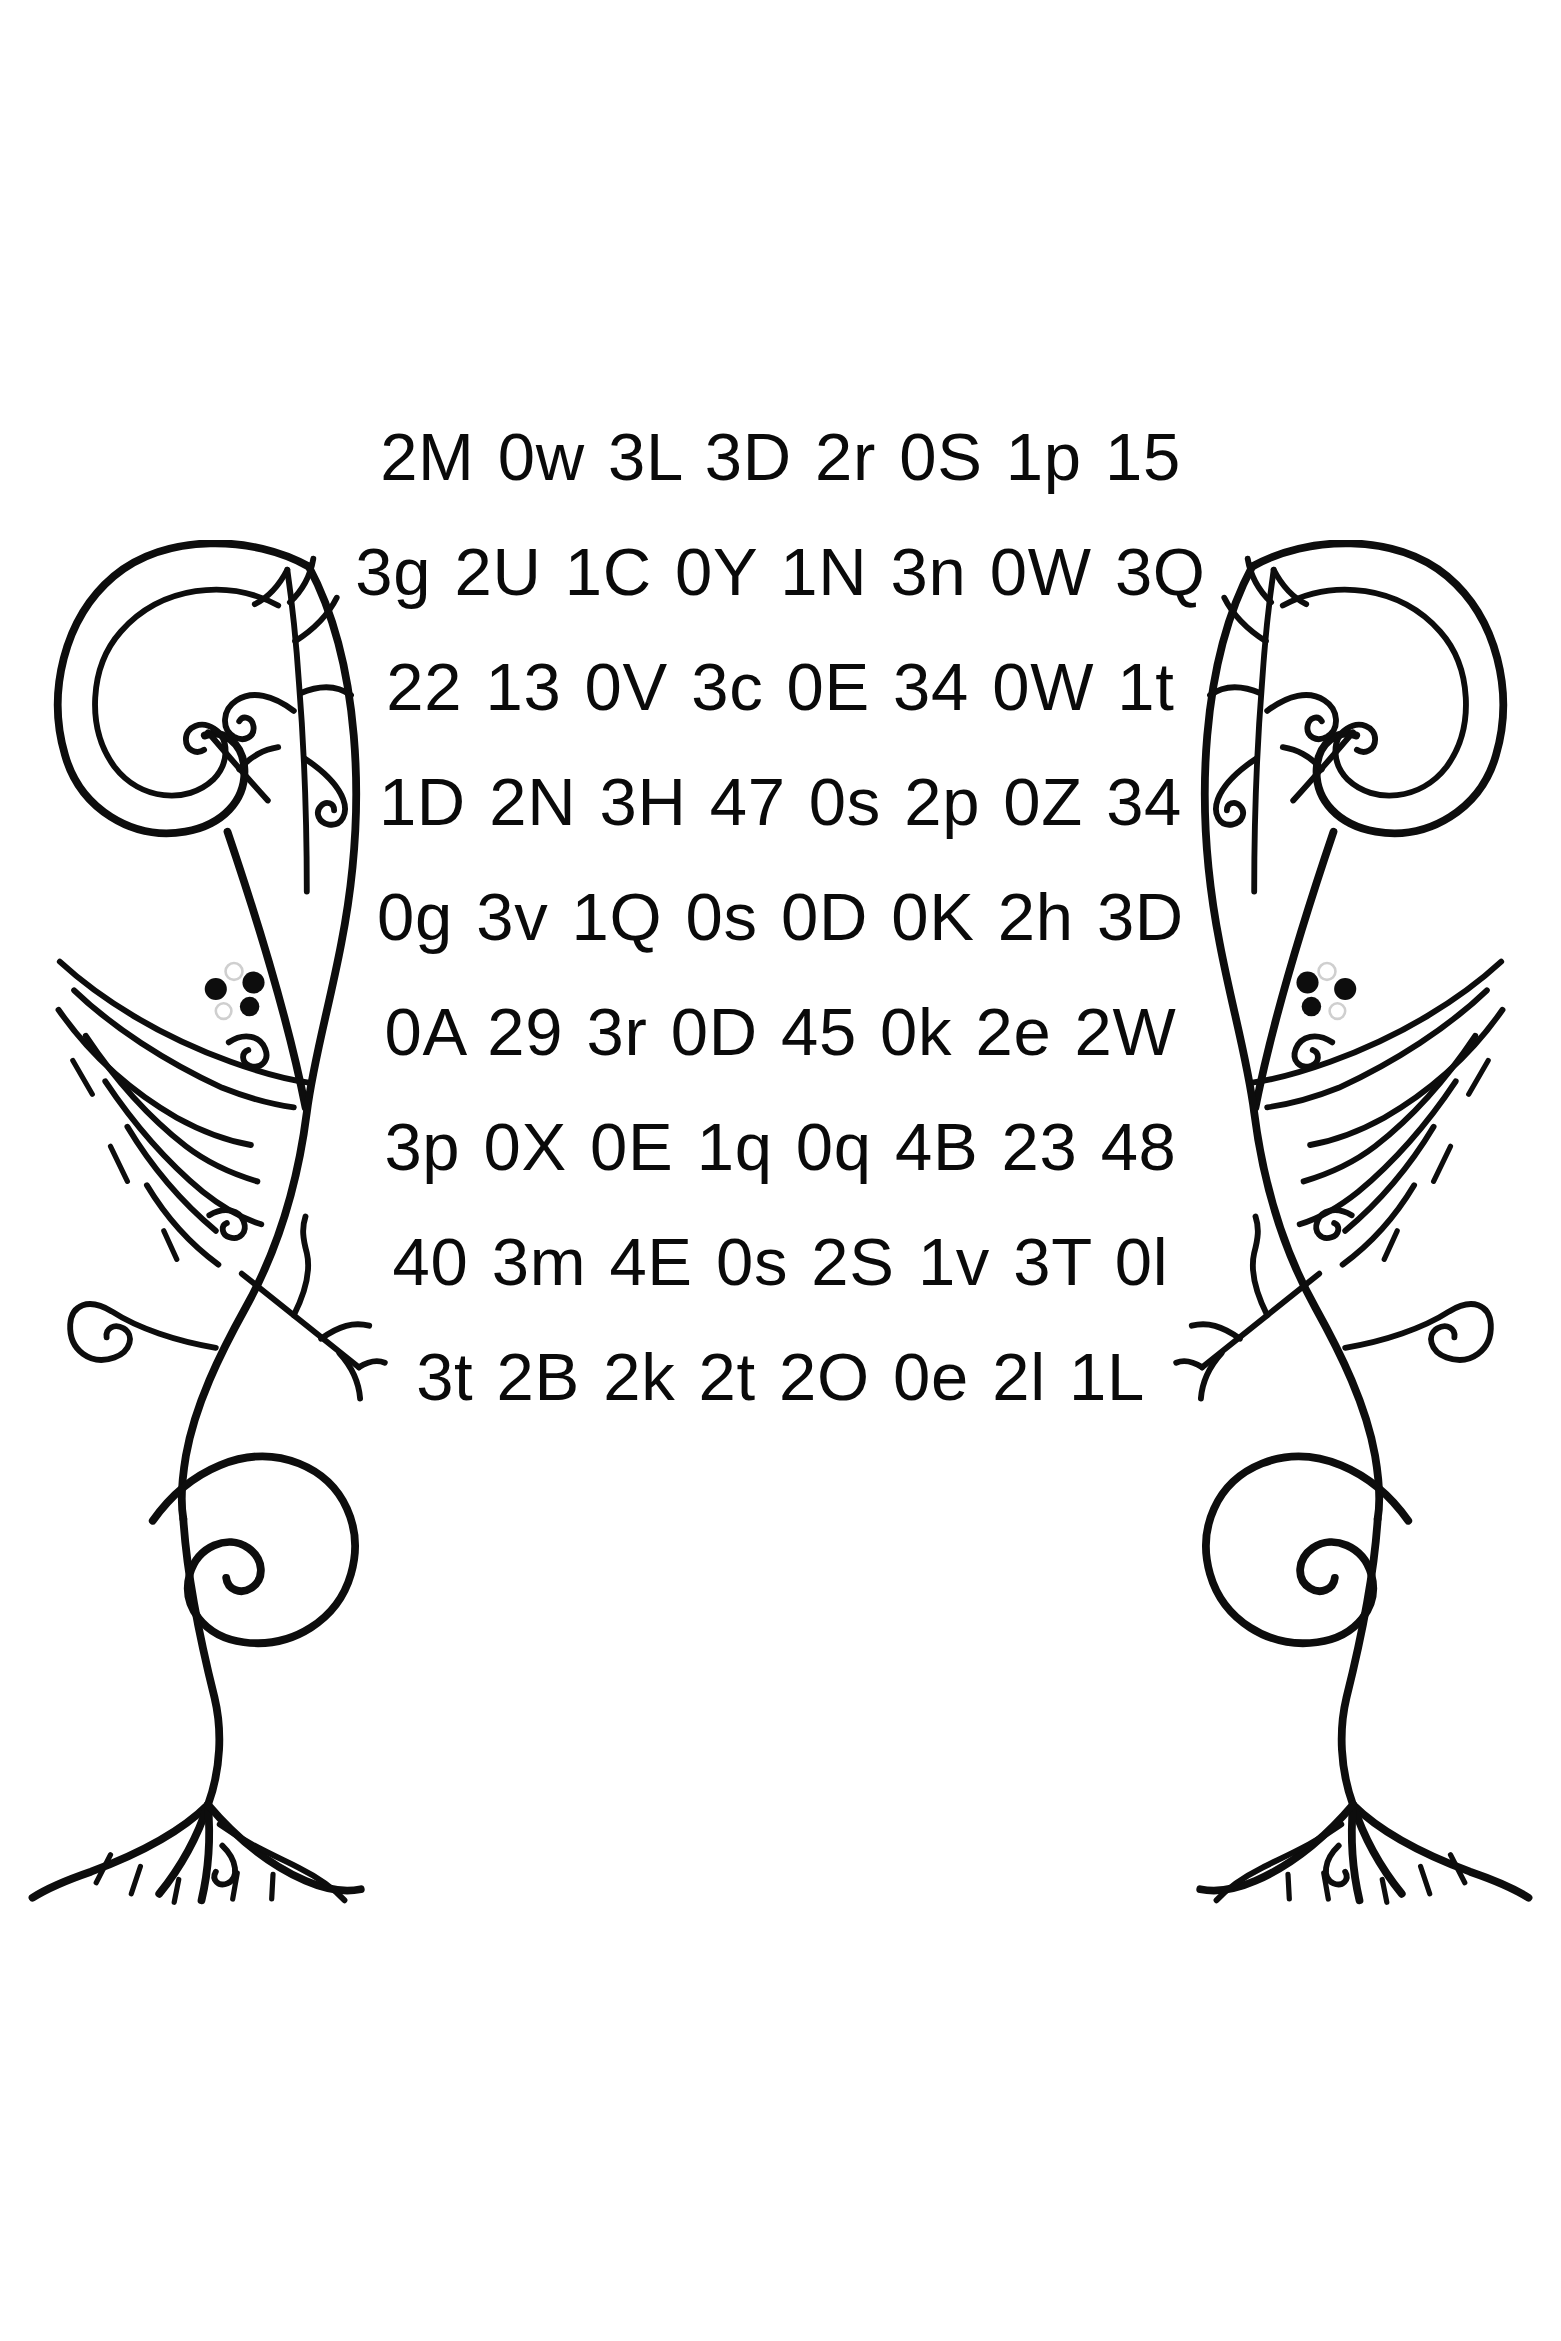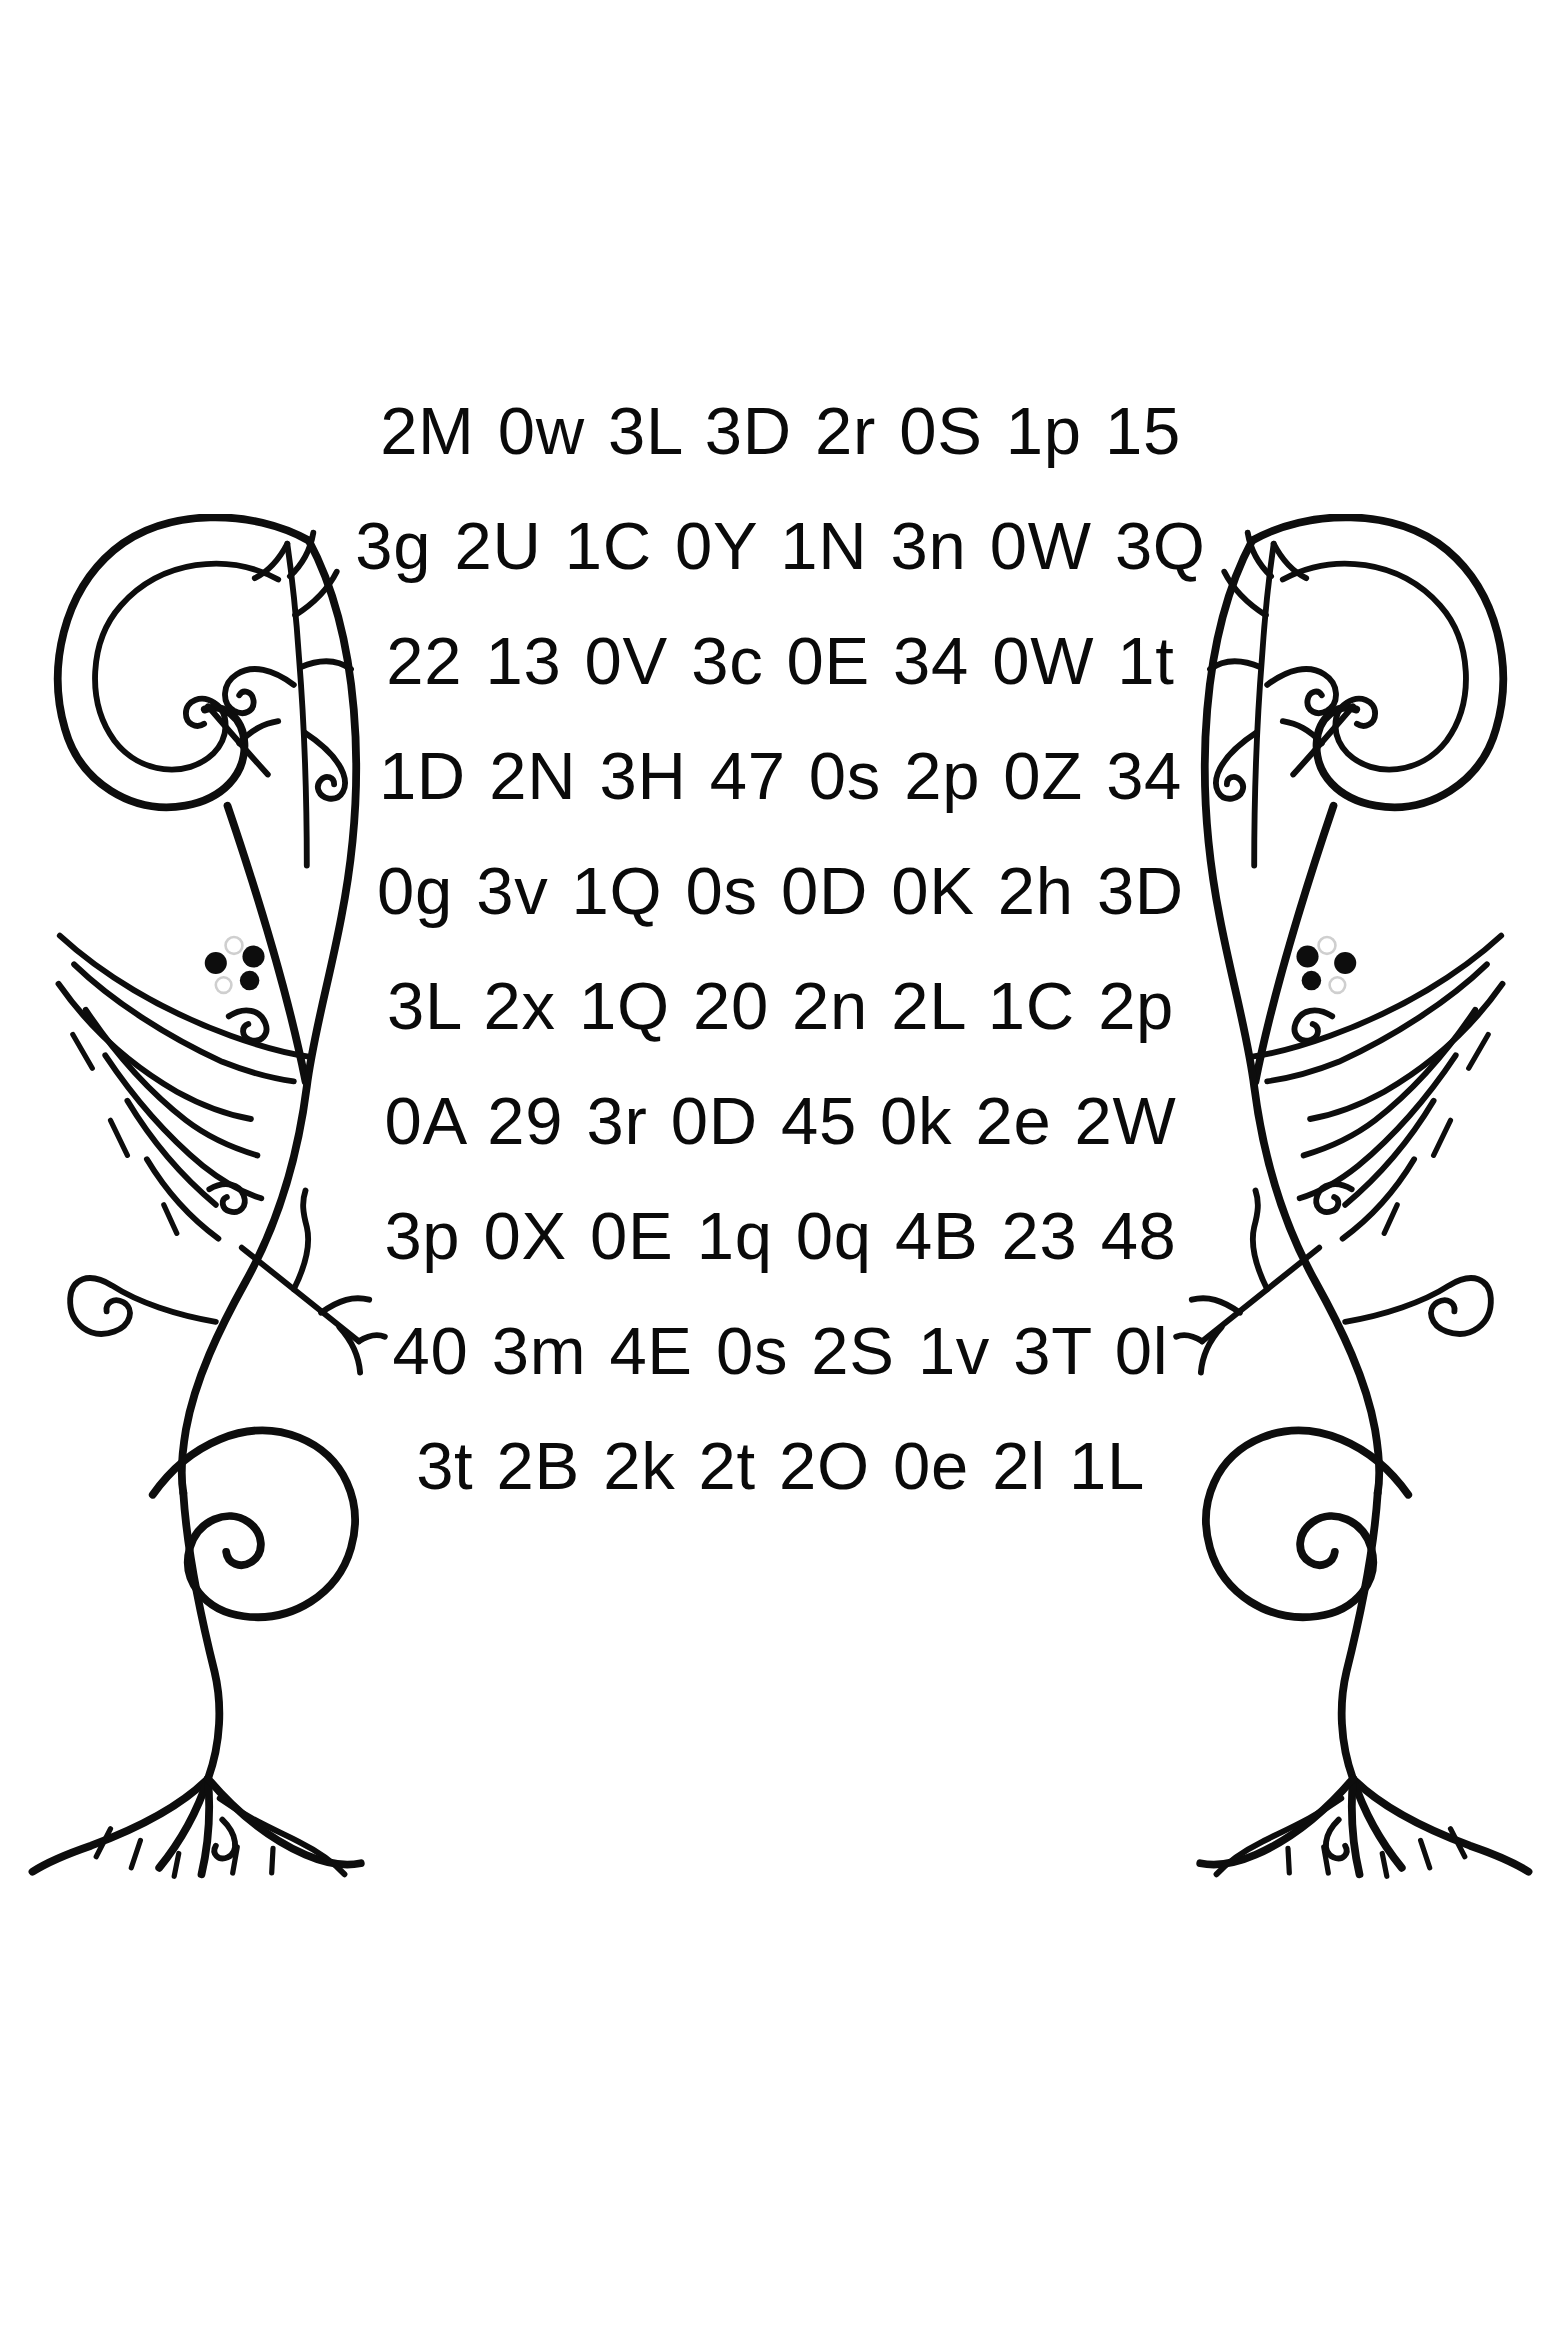--- a/index.html
+++ b/index.html
@@ -3,21 +3,21 @@
 <meta charset="utf-8">
 <style>
   html,body{margin:0;padding:0;}
   body{
     width:1561px;height:2342px;
     background:#ffffff;
     position:relative;
     overflow:hidden;
     font-family:"Liberation Sans", sans-serif;
   }
-  .page{position:absolute;inset:0;}
+  .page{position:absolute;inset:0;margin-top:26px;}
   .vine{
     position:absolute;
     top:514px;
     width:377px;height:1366px;
   }
   .vine-left{left:13px;}
   .vine-right{left:1171px;transform:scaleX(-1);}
   .vine path{fill:none;stroke:#0d0d0d;stroke-linecap:round;stroke-linejoin:round;}
   .vine .w12{stroke-width:12;}
   .vine .w9{stroke-width:9;}
@@ -110,21 +110,20 @@
   <svg class="vine vine-right" viewBox="0 0 580 2100" xmlns="http://www.w3.org/2000/svg" aria-hidden="true">
     <use href="#vine-art"></use>
   </svg>
 
   <div class="code-block">
     <div class="code-line">2M 0w 3L 3D 2r 0S 1p 15</div>
     <div class="code-line">3g 2U 1C 0Y 1N 3n 0W 3Q</div>
     <div class="code-line">22 13 0V 3c 0E 34 0W 1t</div>
     <div class="code-line">1D 2N 3H 47 0s 2p 0Z 34</div>
     <div class="code-line">0g 3v 1Q 0s 0D 0K 2h 3D</div>
-    <div class="code-line">3L 2x 1Q 20 2n 2L 1C 2p</div>
     <div class="code-line">0A 29 3r 0D 45 0k 2e 2W</div>
     <div class="code-line">3p 0X 0E 1q 0q 4B 23 48</div>
     <div class="code-line">40 3m 4E 0s 2S 1v 3T 0l</div>
     <div class="code-line">3t 2B 2k 2t 2O 0e 2l 1L</div>
   </div>
 
 </div>
 
 
 </body></html>

